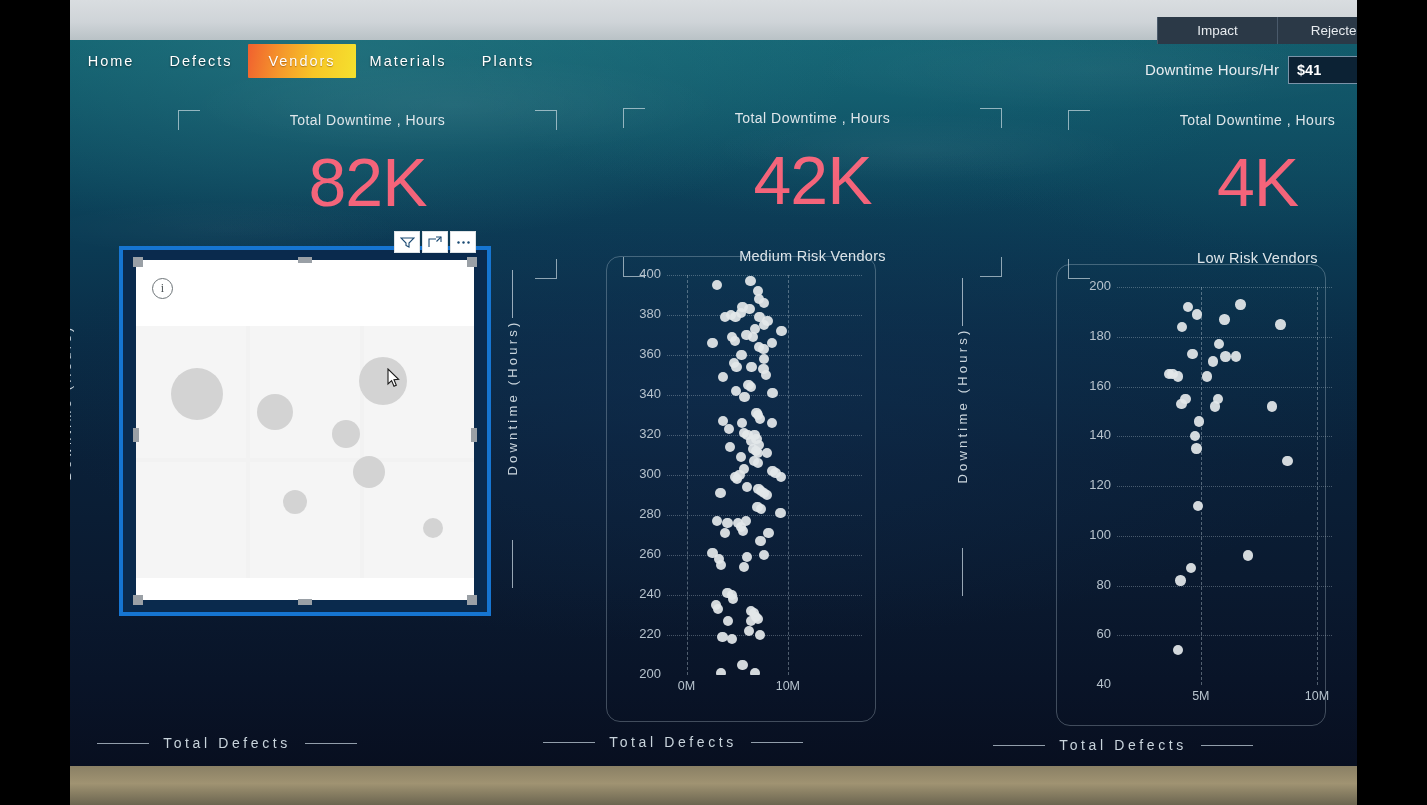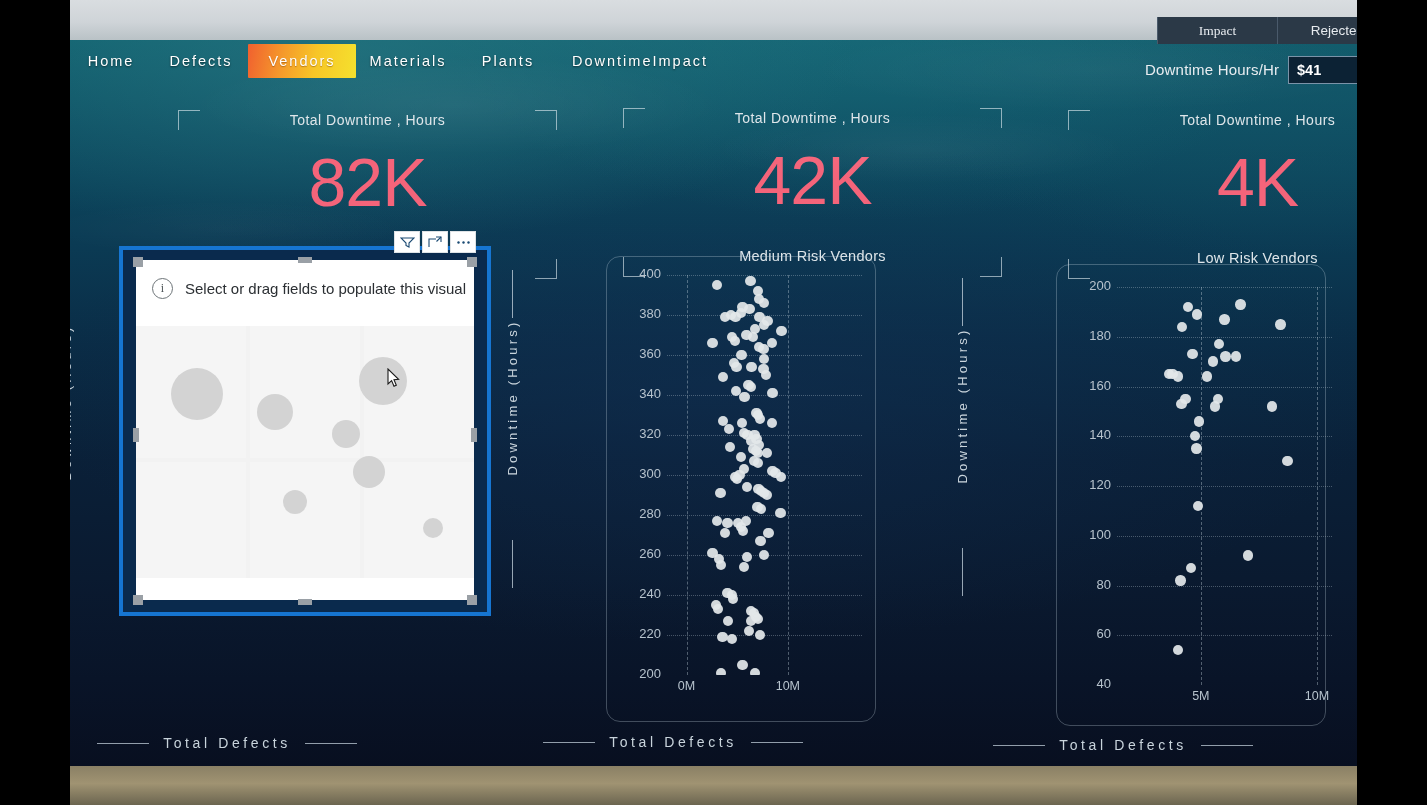--- a/index.html
+++ b/index.html
@@ -117,21 +117,20 @@
   <div class="strip-top-left"></div>
   <div class="strip-bottom"></div>
 
   <div class="canvas">
     <div class="nav" id="nav">
         <div class="nav-item" style="left: 6px; width: 70px;">Home</div>
         <div class="nav-item" style="left: 85px; width: 92px;">Defects</div>
         <div class="nav-item active" style="left: 178px; width: 108px;">Vendors</div>
         <div class="nav-item" style="left: 290px; width: 96px;">Materials</div>
         <div class="nav-item" style="left: 400px; width: 76px;">Plants</div>
-        <div class="nav-item" style="left: 490px; width: 160px;">DowntimeImpact</div>
       </div>
     <div id="kpis">
         <div class="kpi" style="left: 100px; top: 62px; width: 395px; height: 185px;">
           <div class="kpi-title" style="top: 10px;">Total Downtime , Hours</div>
           <div class="kpi-value" style="top: 46px;">82K</div>
           <div class="kpi-sub" style="top: 148px;">High Risk Vendors</div>
           <div class="brk tl" style="left: 8px; top: 8px;"></div>
           <div class="brk tr" style="left: 365px; top: 8px;"></div>
           <div class="brk bl" style="left: 8px; top: 157px;"></div>
           <div class="brk br" style="left: 365px; top: 157px;"></div>
@@ -365,21 +364,21 @@
         <div class="yline" style="left: 892px; top: 508px; height: 48px;"></div>
         <div class="xtitle-wrap" style="left: 923px; top: 695px; width: 260px; height: 20px;">
           <div class="xline" style="width: 60px;"></div>
           <div class="xtitle">Total Defects</div>
           <div class="xline" style="width: 60px;"></div>
         </div>
       </div>
   </div>
 
   <div id="toptabs">
-      <div class="toptab" style="left: 1157px; width: 120px; font-family: Liberation Serif, serif;">Impact</div>
+      <div class="toptab" style="left: 1157px; width: 120px;">Impact</div>
       <div class="toptab" style="left: 1277px; width: 120px;">Rejected</div>
     </div>
   <div class="cost-label" style="left:1145px">Downtime Hours/Hr</div>
   <div class="cost-box" title="$0">$41</div>
 
   <div class="vtool" style="left:394px; top:231px;">
     <svg width="15" height="11" viewBox="0 0 15 11">
         <path d="M1 1h13l-5 5v4l-3-1.6V6z" fill="none" stroke="#1a4a73" stroke-width="1.1"></path>
       </svg>
   </div>
@@ -396,21 +395,20 @@
         <circle cx="7.5" cy="2.5" r="1.2" fill="#1a4a73"></circle>
         <circle cx="12.5" cy="2.5" r="1.2" fill="#1a4a73"></circle>
       </svg>
   </div>
 
   <div class="sel-wrap">
     <div class="sel-border"></div>
     <div class="sel-inner">
       <div class="ph-head">
         <span class="info-ic">i</span>
-        <span class="ph-text">Select or drag fields to populate this visual</span>
       </div>
       <div class="ph-grid" id="phgrid">
           <div class="ph-cell" style="left: 0px; top: 0px; width: 110px; height: 132px;"></div>
           <div class="ph-cell" style="left: 114px; top: 0px; width: 110px; height: 132px;"></div>
           <div class="ph-cell" style="left: 228px; top: 0px; width: 110px; height: 132px;"></div>
           <div class="ph-cell" style="left: 0px; top: 136px; width: 110px; height: 116px;"></div>
           <div class="ph-cell" style="left: 114px; top: 136px; width: 110px; height: 116px;"></div>
           <div class="ph-cell" style="left: 228px; top: 136px; width: 110px; height: 116px;"></div>
           <div class="ph-bub" style="left: 34.84px; top: 42.04px; width: 52px; height: 52px;"></div>
           <div class="ph-bub" style="left: 120.58px; top: 67.68px; width: 36px; height: 36px;"></div>

